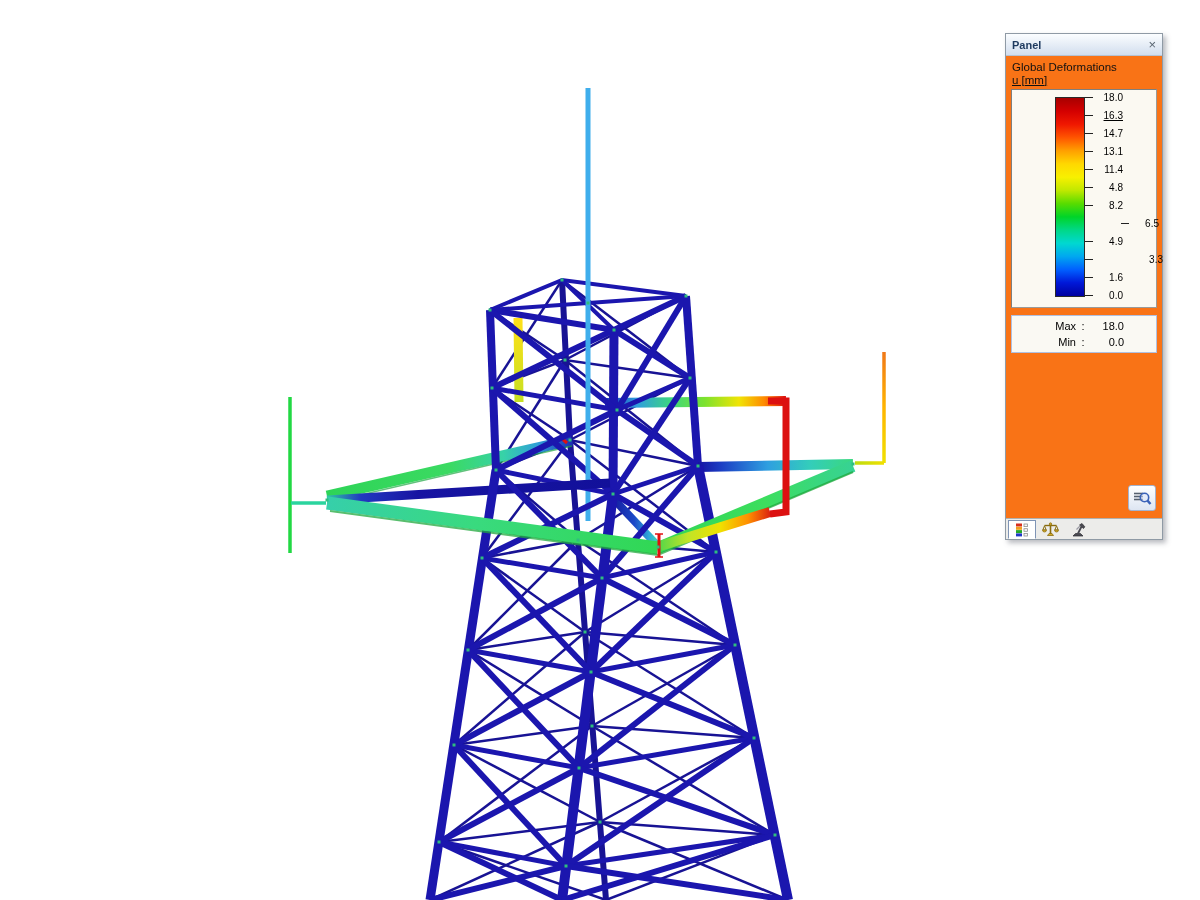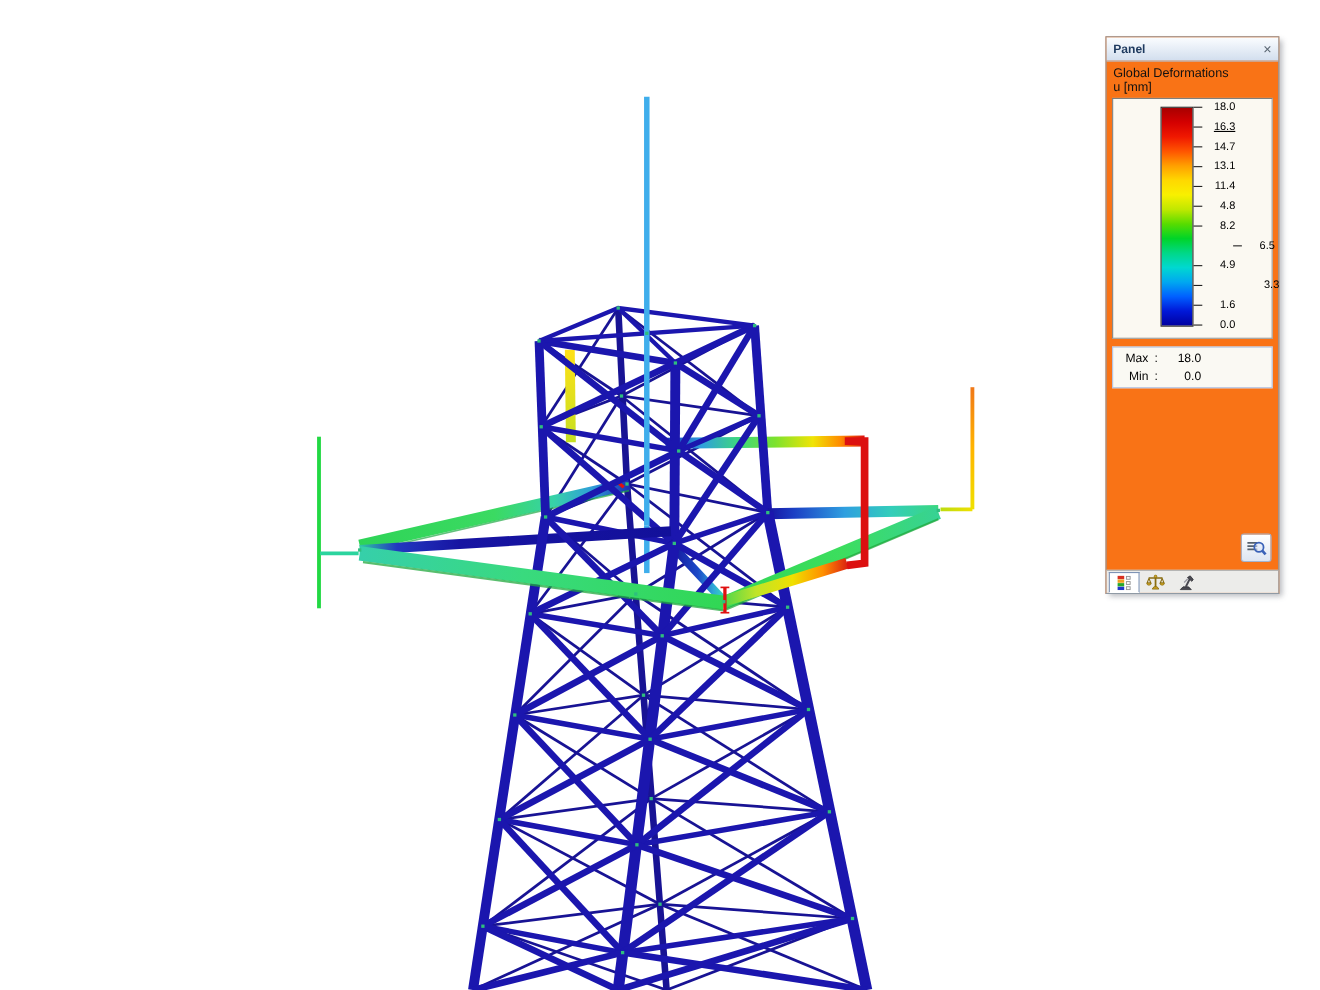--- a/index.html
+++ b/index.html
@@ -19,40 +19,40 @@
   }
   .panel-titlebar{
     height:21px;flex:0 0 21px;display:flex;align-items:center;
     background:linear-gradient(#fbfdff,#d2deee);
     border-bottom:1px solid #b5c2d2;padding:0 6px;
   }
   .panel-title{font-size:11px;font-weight:bold;color:#1e3a5f;flex:1;}
   .panel-close{font-size:13px;color:#5a6672;cursor:pointer;line-height:11px;}
   .panel-body{flex:1;display:flex;flex-direction:column;padding:3px 5px 4px 5px;min-height:0;}
   .result-type{font-size:11.5px;color:#111;margin:2px 0 1px 1px;}
-  .quantity{font-size:11.5px;color:#111;margin:0 0 3px 1px;}
+  .quantity{font-size:11.5px;color:#111;margin:0 0 3px 1px;text-decoration:underline;}
   .legend-box{
     position:relative;height:219px;flex:0 0 219px;
     background:#fbf9f2;border:1px solid #9a9a98;
     border-top-color:#7f7f7d;border-left-color:#7f7f7d;box-sizing:border-box;
   }
   .legend-bar{
     position:absolute;left:43px;top:7px;width:28px;height:198px;
     border:1px solid #2a2a2a;box-sizing:content-box;
   }
   .legend-ticks{position:absolute;left:73px;top:7px;width:70px;height:198px;}
   .tick-row{position:absolute;left:0;display:flex;align-items:center;height:10px;}
   .tick-line{display:inline-block;width:8px;height:1px;background:#222;}
   .tick-label{display:inline-block;margin-left:3px;width:27px;text-align:right;
     font-size:10px;color:#000;}
   .stats-box{
     margin-top:7px;border:1px solid #b0c0e0;background:#faf9f3;
     padding:2px 0;flex:0 0 auto;
   }
-  .stat-row{display:flex;justify-content:flex-start;font-size:11px;color:#000;height:16px;align-items:center;}
+  .stat-row{display:flex;justify-content:center;font-size:11px;color:#000;height:16px;align-items:center;}
   .stat-label{width:32px;text-align:right;}
   .stat-colon{width:14px;text-align:center;}
   .stat-value{width:34px;text-align:right;}
   .panel-spacer{flex:1;}
   .details-btn{
     align-self:flex-end;width:28px;height:26px;margin:0 1px 3px 0;
     background:linear-gradient(#ffffff,#dde5f2);
     border:1px solid #a3b3cf;border-radius:3px;padding:0;
     display:flex;align-items:center;justify-content:center;cursor:pointer;
   }

